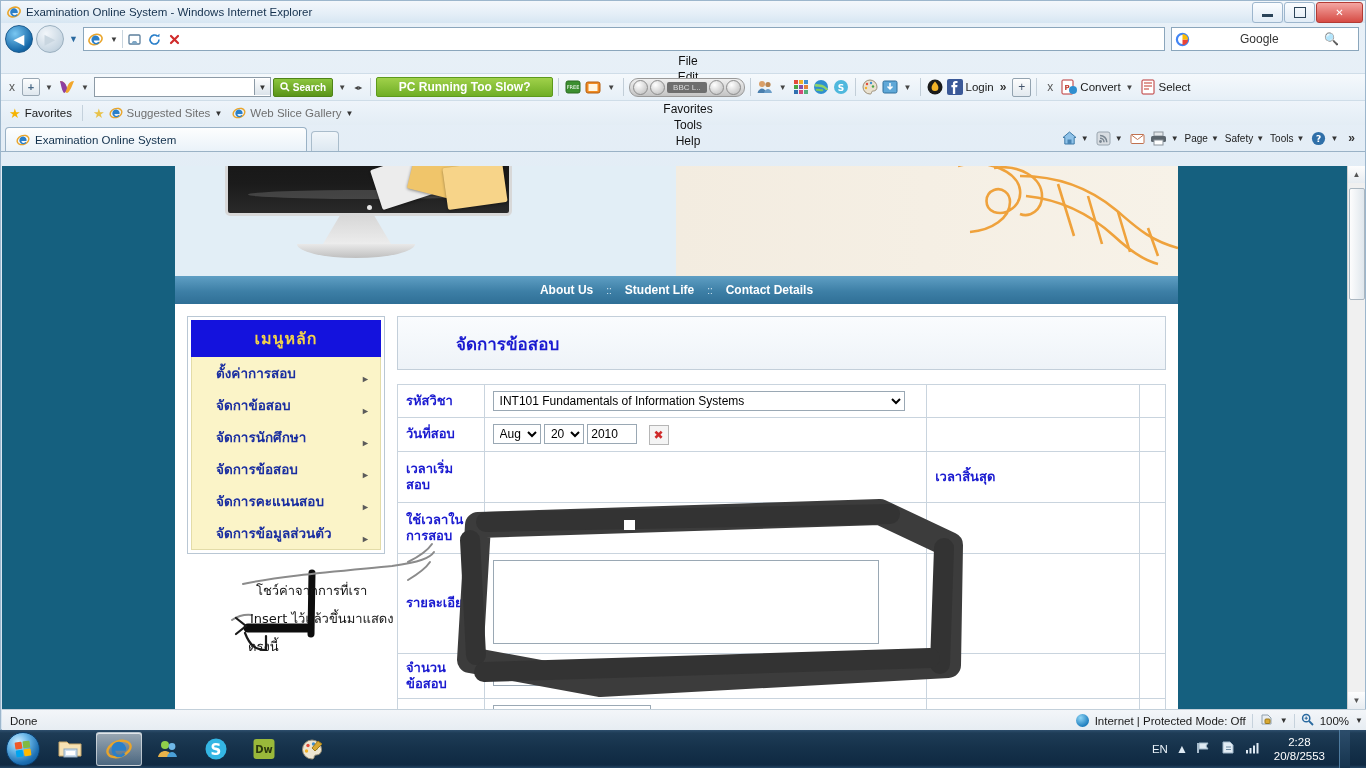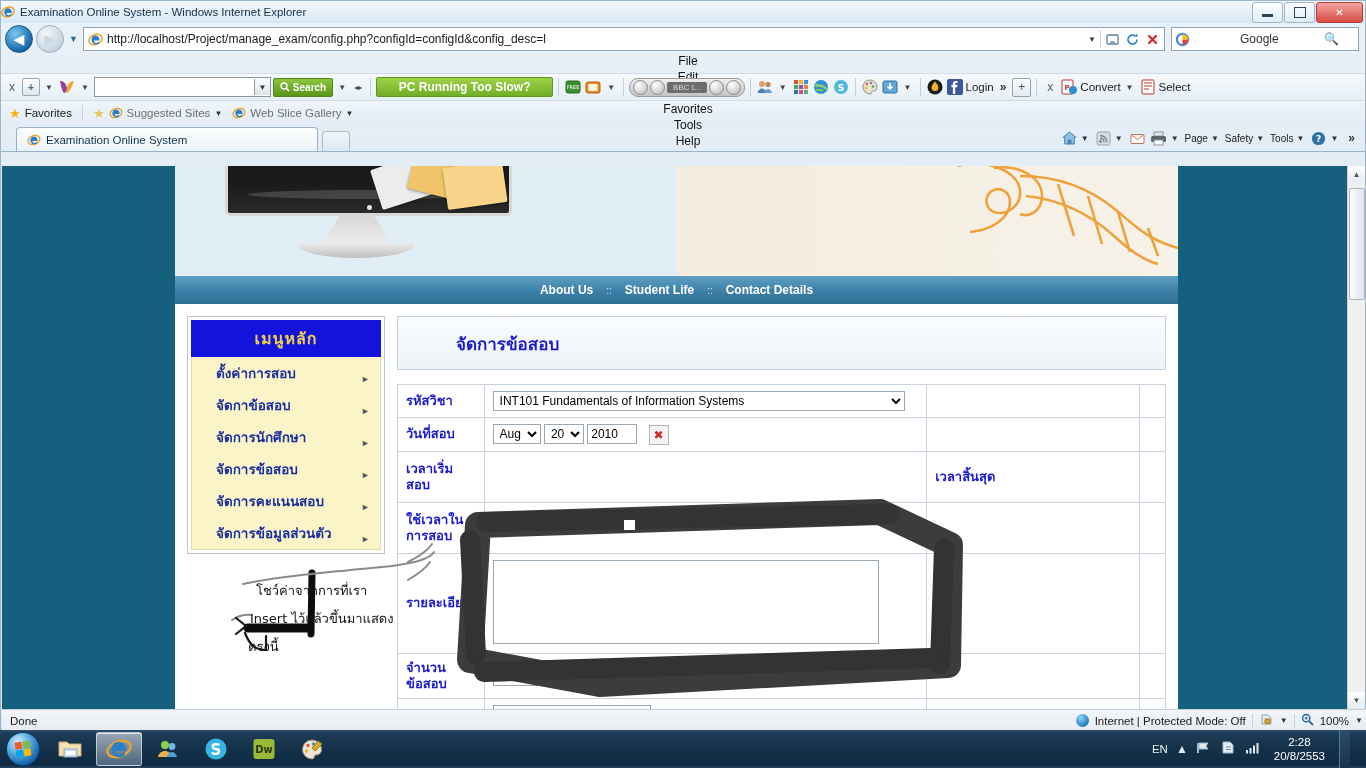--- a/index.html
+++ b/index.html
@@ -11,21 +11,21 @@
     -webkit-font-smoothing:antialiased;
   }
   .app{position:relative;width:1366px;height:768px;}
 
   
   .ie-window{position:absolute;left:0;top:0;width:1366px;height:730px;
     background:linear-gradient(to bottom,#e9f1f8 0%,#dfeaf4 40%,#d5e3ef 100%);
     border:1px solid #9cb6cc;box-sizing:border-box;}
   .titlebar{position:relative;height:22px;
     background:linear-gradient(to bottom,#f3f7fb,#e4eef7 60%,#d7e6f2);
-    display:flex;align-items:center;}
+    display:flex;align-items:center;padding-left:6px;}
   .title-ie-icon{width:14px;height:14px;margin-right:5px;position:relative;flex:none;}
   .title-text{font-size:11.5px;color:#14314e;white-space:nowrap;}
   .win-buttons{position:absolute;right:2px;top:1px;display:flex;gap:1px;}
   .win-btn{width:29px;height:19px;border:1px solid #9db6cd;border-radius:3px;
     background:linear-gradient(to bottom,#fbfdff,#e1ecf6);
     display:flex;align-items:center;justify-content:center;font-size:10px;color:#2b4459;}
   .win-btn.close{width:45px;background:linear-gradient(to bottom,#f4a6a2,#d64b44);
     border-color:#b33b34;color:#fff;font-weight:bold;}
   .win-btn .min-glyph{display:block;width:11px;height:3px;background:#2b4459;margin-top:6px;}
   .win-btn .max-glyph{display:block;width:10px;height:9px;border:1.5px solid #2b4459;}
@@ -99,21 +99,21 @@
   .favbar{height:24px;display:flex;align-items:center;padding-left:8px;gap:4px;
     background:linear-gradient(to bottom,#eef4fa,#e3edf5);}
   .star{color:#f5b301;font-size:13px;}
   .fav-lbl{font-size:11.5px;color:#1a1a1a;}
   .fav-lbl.dim{color:#6f6f6f;}
   .favdiv{width:1px;height:16px;background:#c4d1dc;margin:0 6px;}
   .pg-ico{width:14px;height:14px;position:relative;}
   .mini-caret{font-size:8px;color:#333;}
 
   
-  .tabrow{height:26px;display:flex;align-items:flex-end;padding-left:15px;
+  .tabrow{height:26px;display:flex;align-items:flex-end;padding-left:4px;
     border-bottom:1px solid #9ab2c6;position:relative;}
   .tab{height:23px;min-width:280px;display:flex;align-items:center;gap:5px;padding:0 10px;
     background:linear-gradient(to bottom,#fdfefe,#eaf2f9);
     border:1px solid #9ab2c6;border-bottom:none;border-radius:4px 4px 0 0;
     font-size:11.5px;color:#12314d;}
   .newtab{width:26px;height:19px;margin-left:4px;
     background:linear-gradient(to bottom,#f1f6fa,#dde8f1);
     border:1px solid #a9bccb;border-bottom:none;border-radius:4px 4px 0 0;}
   .cmdbar{margin-left:auto;display:flex;align-items:center;gap:3px;padding-right:6px;height:26px;}
   .cmd-lbl{font-size:10px;color:#1a1a1a;}
@@ -270,21 +270,20 @@
         <span class="arrow">▶</span>
       </div>
       <div class="nav-drop">▼</div>
       <div class="urlbox">
         <span class="url-fav">
           <svg width="15" height="15" viewBox="0 0 14 14">
             <ellipse cx="7" cy="7" rx="6.3" ry="4.6" fill="none" stroke="#e9a52b" stroke-width="1.5" transform="rotate(-22 7 7)"></ellipse>
             <path d="M3.2 7.3a3.8 3.8 0 1 1 7.5.7H5.4c.2 1.4 1 2.2 2.2 2.2.9 0 1.5-.4 1.9-1l1.3.6c-.7 1.2-1.8 1.8-3.3 1.8-2.4 0-4.3-1.8-4.3-4.3z" fill="#2a7fc9"></path>
           </svg>
         </span>
-        <span class="url-text">http://localhost/Project/manage_exam/config.php?configId=configId&amp;config_desc=l</span>
         <span class="url-caret">▼</span>
         <span class="url-sep"></span>
         <span class="url-icon">
           <svg width="15" height="15" viewBox="0 0 15 15">
               <rect x="2" y="3" width="11" height="9" rx="1" fill="none" stroke="#5c7f9c" stroke-width="1.3"></rect>
               <path d="M4 12l2-3h3l2 3z" fill="#7ea6c4"></path>
             </svg>
         </span>
         <span class="url-icon">
           <svg width="15" height="15" viewBox="0 0 15 15">

